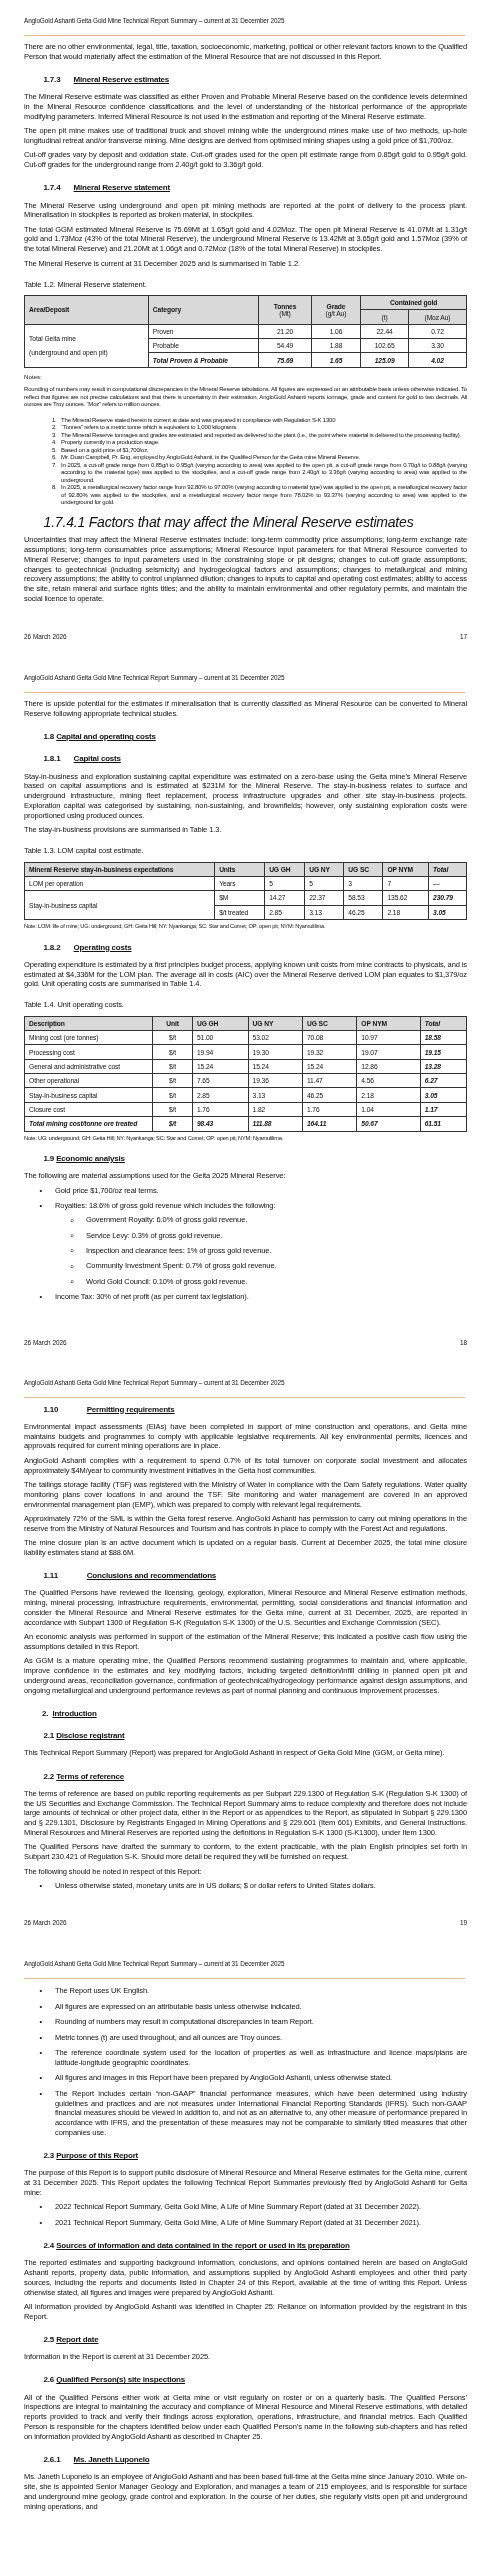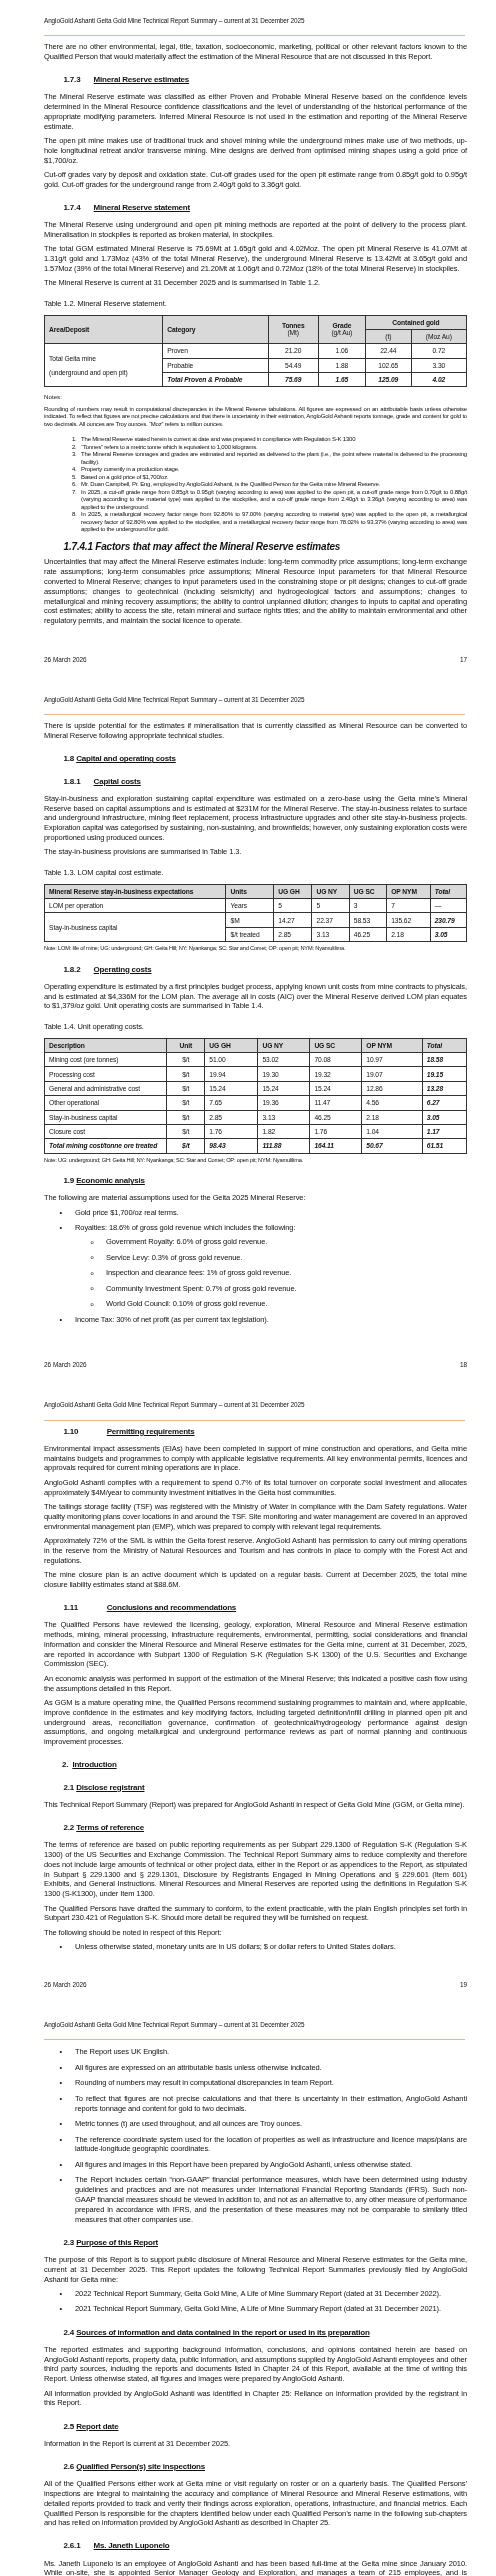--- a/index.html
+++ b/index.html
@@ -1,30 +1,30 @@
 <!DOCTYPE html>
 <html style="font-size:8.2px"><head>
 <meta charset="utf-8">
 <style>
   html, body { margin: 0; padding: 0; background: #ffffff; }
   body { width: 497px; font-family: "Liberation Sans", sans-serif; color: #111; }
-  .page { position: relative; padding: 0 30px 0 44px; box-sizing: border-box; }
+  .page { position: relative; padding: 0 30px 0 24px; box-sizing: border-box; }
   .page-header { font-size: 6.4px; padding-top: 16.5px; letter-spacing: -0.1px; }
   .header-rule { height: 1px; background: #e3b98f; margin: 11.3px 2.1px 6.2px 0; }
   .page-footer { display: flex; justify-content: space-between; font-size: 6.4px; }
   p { font-size: 7.5px; line-height: 9.8px; margin: 0 0 4.6px 0; text-align: justify; letter-spacing: -0.1px; }
   h2, h3 { font-size: 8px; font-weight: bold; margin: 0; letter-spacing: -0.2px; }
   h2 .num, h3 .num { display: inline-block; }
   .title-u { text-decoration: underline; text-underline-offset: 1px; }
   .h-sub { padding-left: 19.6px; margin: 13.4px 0 8.2px 0; }
   .h-sub .num { width: 30px; }
   .h-main { padding-left: 19.6px; margin: 13.4px 0 8.2px 0; }
   .h-main .num { margin-right: 2.1px; }
   .h-wide .num { width: 41px; }
-  .h-italic { font-style: italic; font-weight: bold; font-size: 10px; padding-left: 19.6px; margin: 3.1px 0 5.2px 0; }
+  .h-italic { font-style: italic; font-weight: normal; font-size: 14px; padding-left: 19.6px; margin: 3.1px 0 5.2px 0; }
   .caption { font-size: 7.5px; margin: 11.3px 0 6.2px 0; letter-spacing: -0.1px; }
   table { border-collapse: collapse; width: 100%; font-size: 6.7px; letter-spacing: -0.1px; }
   th, td { border: 0.5px solid #333; padding: 2.6px 4.1px; height: 8.2px; text-align: left; vertical-align: middle; }
   th { background: #d9d9d9; font-weight: bold; }
   .c { text-align: center; }
   .it { font-style: italic; }
   .bi { font-weight: bold; font-style: italic; }
   .thick-top td { border-top: 1px solid #555; }
   .notes-title { font-size: 6.2px; margin: 5.2px 0 6.2px 0; }
   .notes-para { font-size: 6px; line-height: 7.5px; text-align: justify; margin: 0 0 8.2px 0; letter-spacing: -0.2px; }
@@ -345,21 +345,20 @@
 <div class="gap-page"></div>
 
 <div class="page">
   <div class="page-header" style="padding-top:6.2px">AngloGold Ashanti Geita Gold Mine Technical Report Summary – current at 31 December 2025</div>
   <div class="header-rule"></div>
 
   <ul class="bullets" style="margin-top:7.2px">
     <li>The Report uses UK English.</li>
     <li>All figures are expressed on an attributable basis unless otherwise indicated.</li>
     <li>Rounding of numbers may result in computational discrepancies in team Report.</li>
-    <li>To reflect that figures are not precise calculations and that there is uncertainty in their estimation, AngloGold Ashanti reports tonnage and content for gold to two decimals.</li>
     <li>Metric tonnes (t) are used throughout, and all ounces are Troy ounces.</li>
     <li>The reference coordinate system used for the location of properties as well as infrastructure and licence maps/plans are latitude-longitude geographic coordinates.</li>
     <li>All figures and images in this Report have been prepared by AngloGold Ashanti, unless otherwise stated.</li>
     <li>The Report includes certain “non-GAAP” financial performance measures, which have been determined using industry guidelines and practices and are not measures under International Financial Reporting Standards (IFRS). Such non-GAAP financial measures should be viewed in addition to, and not as an alternative to, any other measure of performance prepared in accordance with IFRS, and the presentation of these measures may not be comparable to similarly titled measures that other companies use.</li>
   </ul>
 
   <h2 class="h-main">
     <span class="num">2.3</span><span class="title-u">Purpose of this Report</span>
   </h2>
   <p>The purpose of this Report is to support public disclosure of Mineral Resource and Mineral Reserve estimates for the Geita mine, current at 31 December 2025. This Report updates the following Technical Report Summaries previously filed by AngloGold Ashanti for Geita mine:</p>

